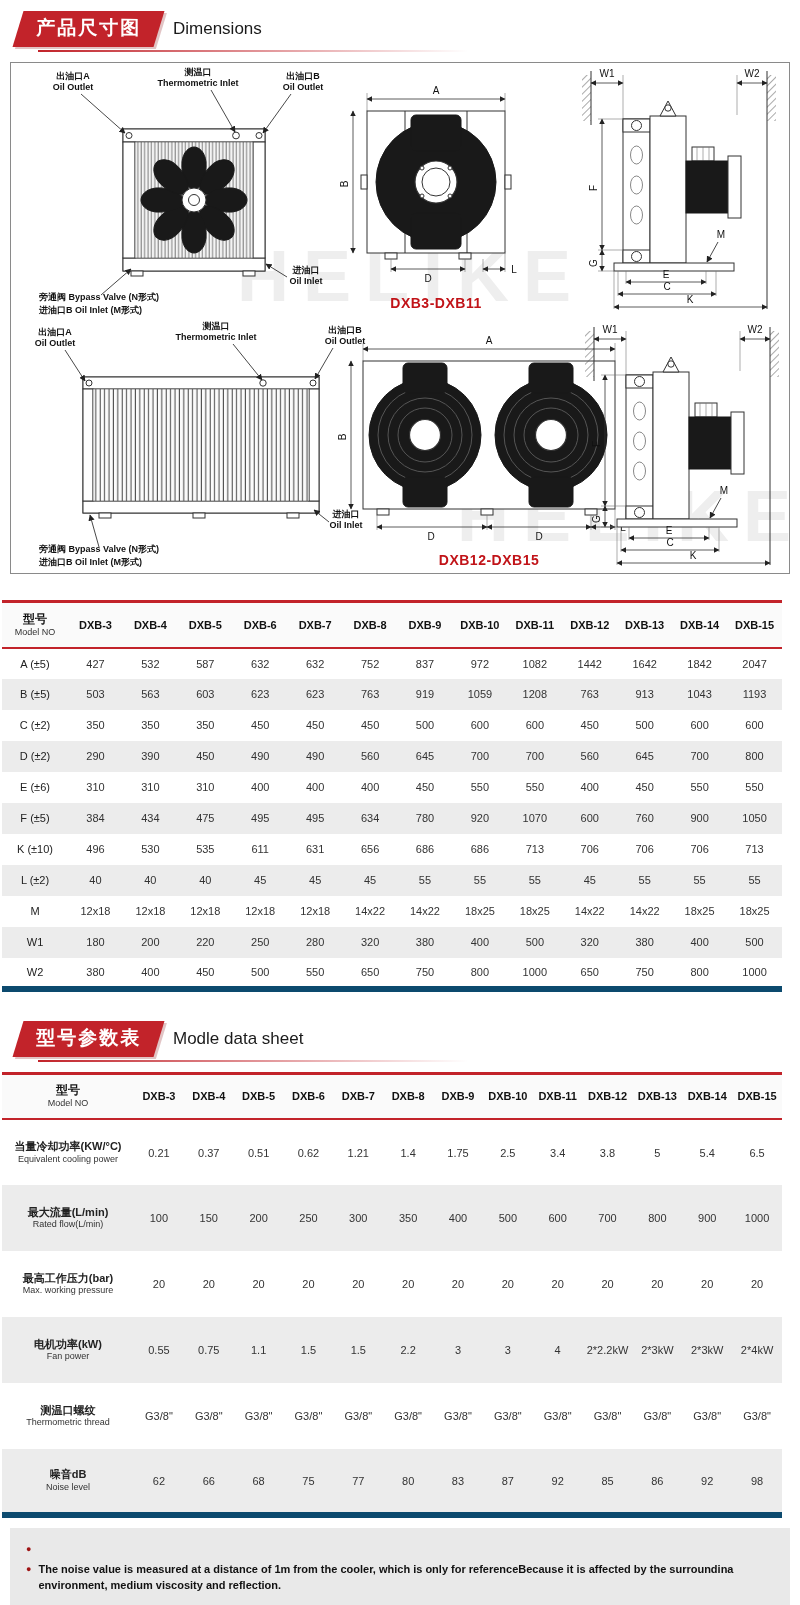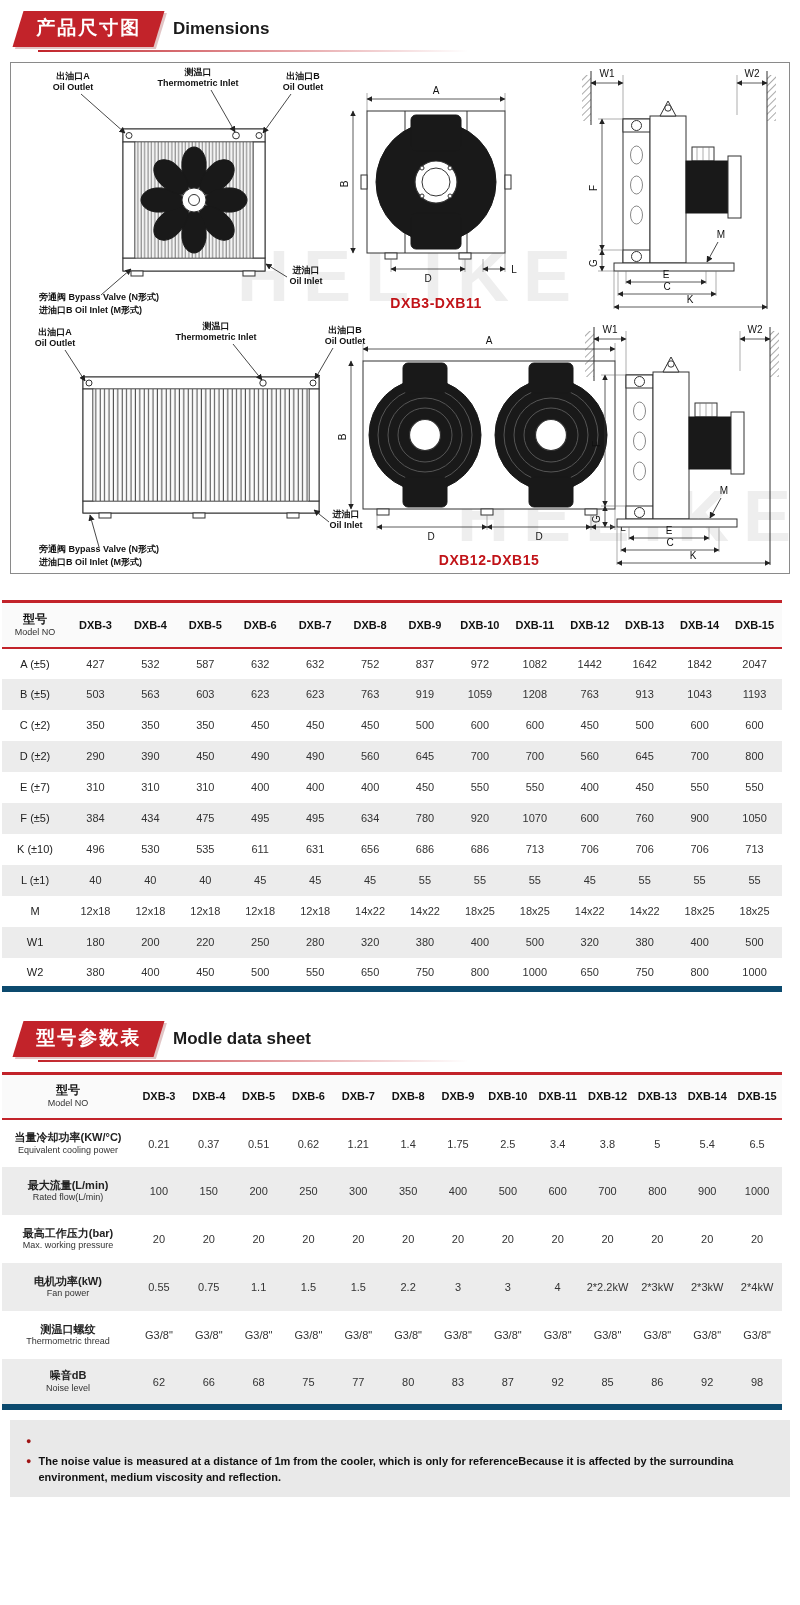--- a/index.html
+++ b/index.html
@@ -4,21 +4,21 @@
 <style>
   html,body{margin:0;padding:0;background:#fff;}
   body{width:800px;font-family:"Liberation Sans","DejaVu Sans",sans-serif;color:#222;}
   .page{width:800px;height:1605px;position:relative;overflow:hidden;background:#fff;}
 
   
   .sec-head{display:flex;align-items:center;margin:10px 0 0 10px;height:38px;position:relative;}
   .tab{background:#c2232a;transform:skewX(-17deg);padding:4px 18px 6px 18px;margin-left:8px;
        box-shadow:3px 2px 0 rgba(140,20,22,.25);}
   .tab .zh{display:inline-block;transform:skewX(17deg);color:#fff;font-weight:bold;font-size:19px;letter-spacing:2px;white-space:nowrap;}
-  .sec-en{margin-left:14px;font-size:17px;color:#1a1a1a;font-weight:bold;}
+  .sec-en{margin-left:14px;font-size:17px;color:#1a1a1a;}
   .rule{position:absolute;left:28px;top:40px;width:430px;height:2px;
         background:linear-gradient(90deg,#c2232a 0%,rgba(194,35,42,.45) 55%,rgba(194,35,42,0) 100%);}
 
   
   .panel{margin:14px 10px 0;border:1px solid #8a8a8a;height:510px;background:#fff;}
   svg text{font-family:"Liberation Sans","DejaVu Sans",sans-serif;}
   .lb{font-size:9px;font-weight:bold;fill:#111;text-anchor:middle;}
   .lbs{font-size:9px;font-weight:bold;fill:#111;text-anchor:start;}
   .dt{font-size:10px;fill:#111;text-anchor:middle;}
   .cap{font-size:14px;font-weight:bold;fill:#c11318;text-anchor:middle;letter-spacing:.5px;}
@@ -37,21 +37,21 @@
   thead th{font-weight:bold;font-size:11px;color:#111;}
   tbody{border-bottom:6px solid #0c4a6e;}
   tbody tr:nth-child(even){background:#ececec;}
   tbody th{font-weight:normal;color:#222;}
   tbody td{color:#333;}
   th .zh{display:block;font-size:12px;font-weight:bold;line-height:1.25;}
   th .en{display:block;font-size:9px;font-weight:normal;color:#333;line-height:1.25;}
   .dim-table tbody tr{height:31px;}
   .dim-table th:first-child,.dim-table td:first-child{width:64px;}
   .spec-table{margin-top:14px;}
-  .spec-table tbody tr{height:48px;}
+  .spec-table tbody tr{height:66px;}
   .spec-table th:first-child,.spec-table td:first-child{width:130px;}
   .spec-table tbody th .zh{font-size:11px;}
   .spec-table tbody th .en{font-size:9px;}
   .sec2{margin-top:28px;}
 
   
   .notes{margin:10px 10px 0;background:#e9e9e9;padding:9px 16px 12px;}
   .note-item{display:flex;gap:7px;margin-top:5px;align-items:flex-start;}
   .bullet{color:#9f1414;font-size:9px;line-height:1.7;flex:0 0 auto;}
   .note-zh{font-size:12.5px;color:#222;line-height:1.4;}
@@ -387,21 +387,21 @@
           <td>560</td>
           <td>645</td>
           <td>700</td>
           <td>700</td>
           <td>560</td>
           <td>645</td>
           <td>700</td>
           <td>800</td>
         </tr>
         <tr>
-          <th>E (±7)</th>
+          <th>E (±6)</th>
           <td>310</td>
           <td>310</td>
           <td>310</td>
           <td>400</td>
           <td>400</td>
           <td>400</td>
           <td>450</td>
           <td>550</td>
           <td>550</td>
           <td>400</td>
@@ -435,21 +435,21 @@
           <td>656</td>
           <td>686</td>
           <td>686</td>
           <td>713</td>
           <td>706</td>
           <td>706</td>
           <td>706</td>
           <td>713</td>
         </tr>
         <tr>
-          <th>L (±1)</th>
+          <th>L (±2)</th>
           <td>40</td>
           <td>40</td>
           <td>40</td>
           <td>45</td>
           <td>45</td>
           <td>45</td>
           <td>55</td>
           <td>55</td>
           <td>55</td>
           <td>45</td>

